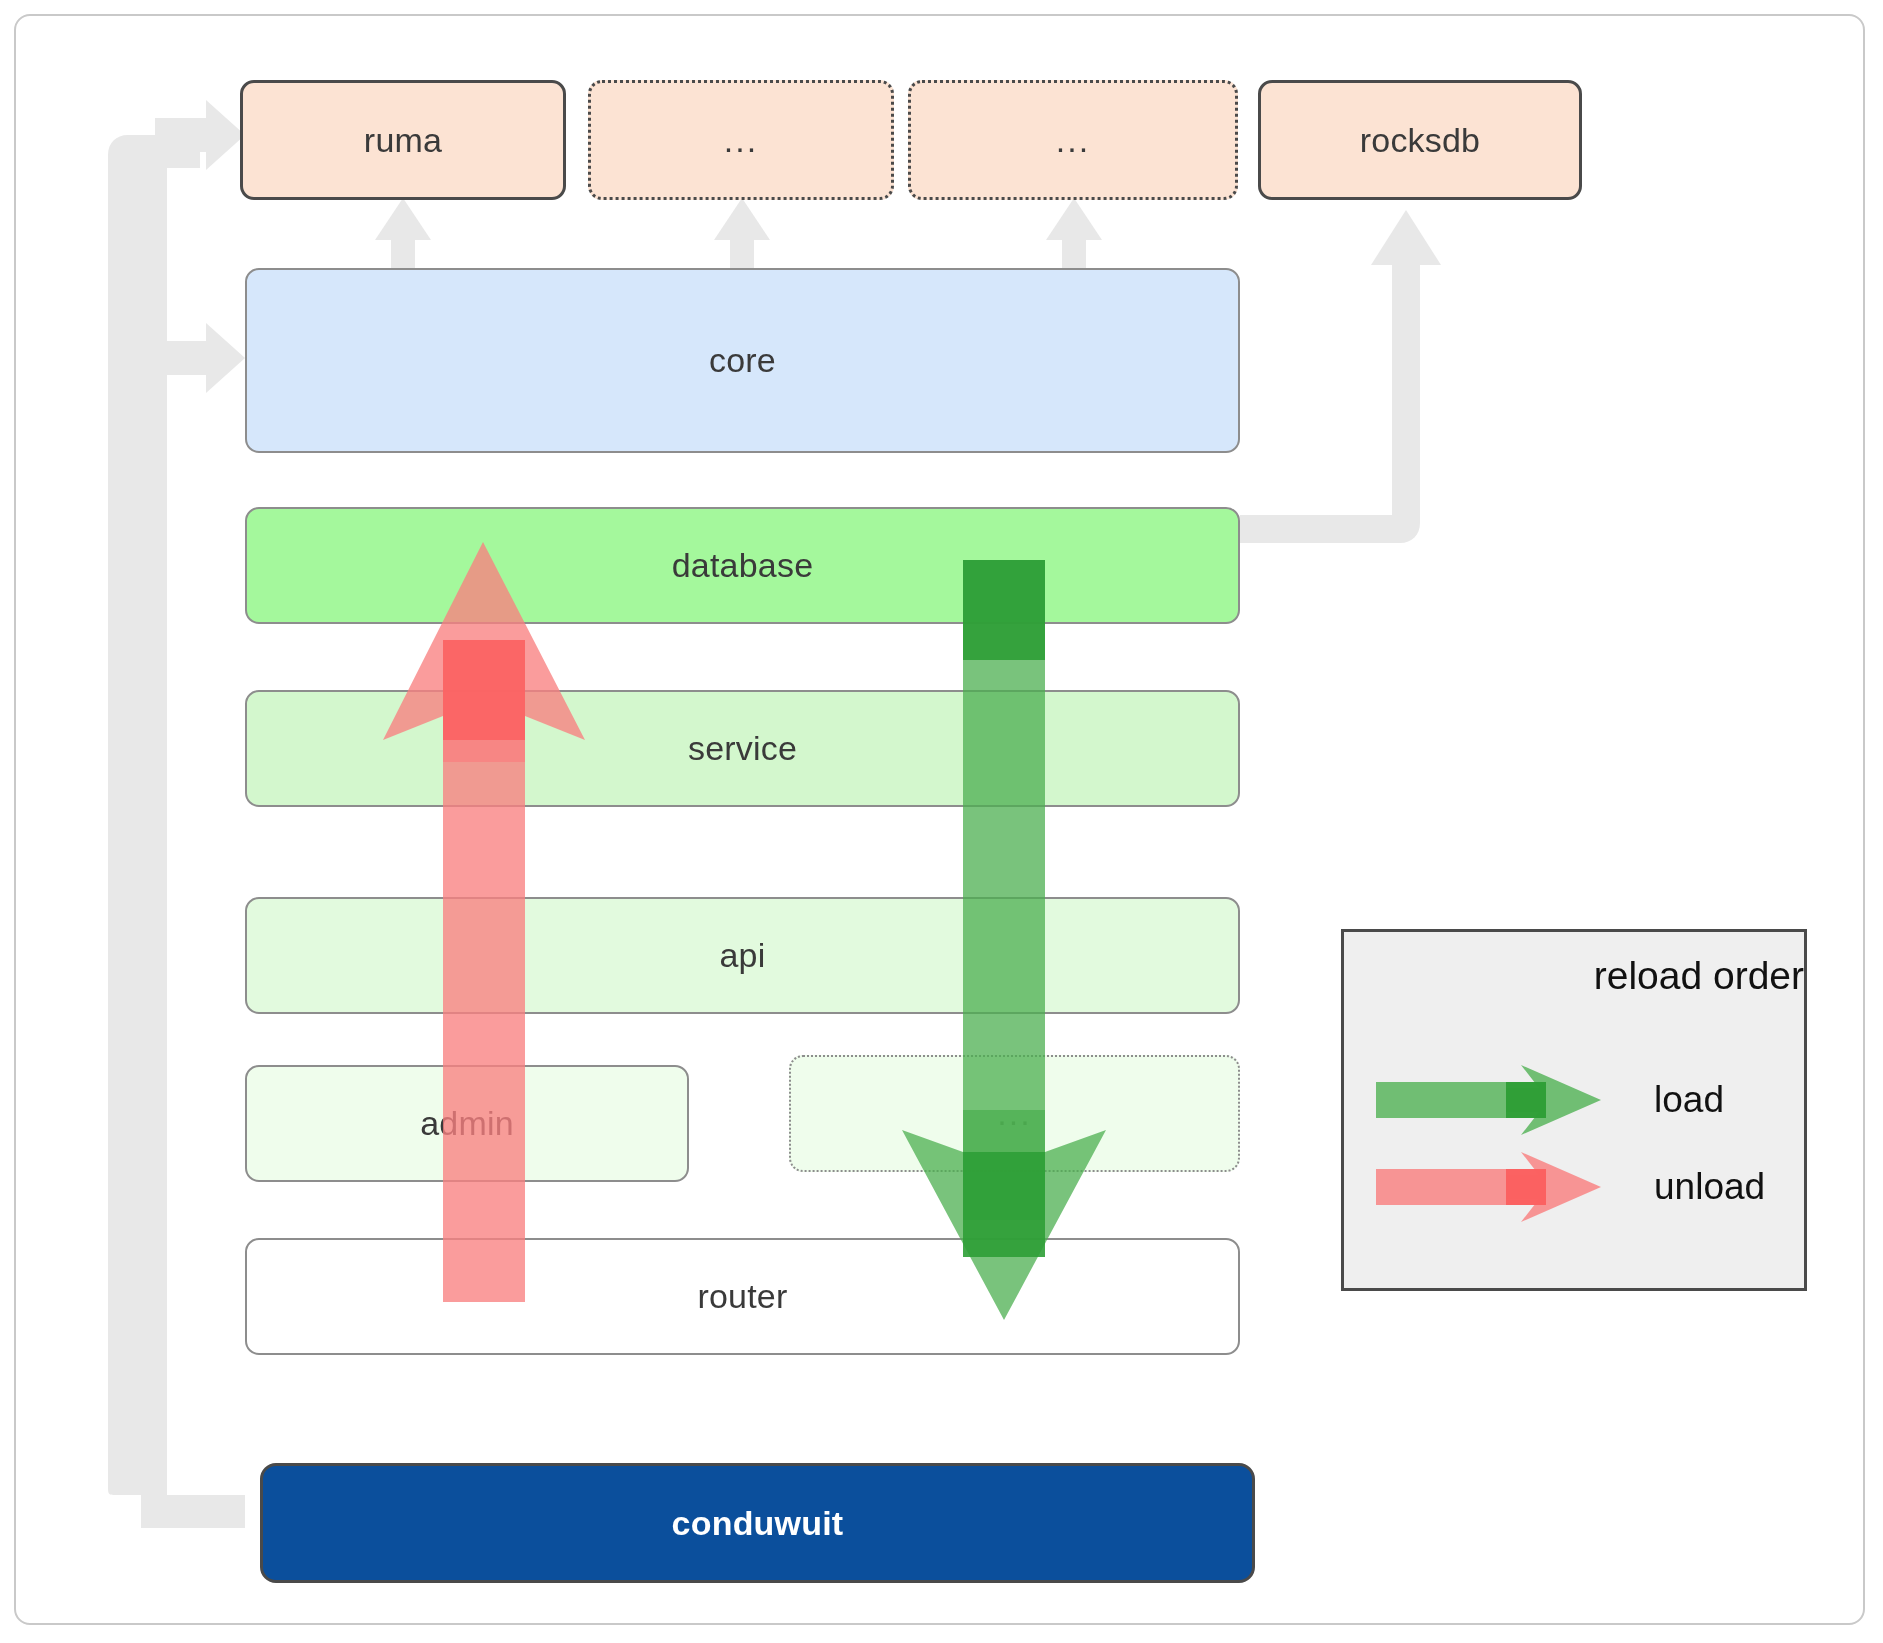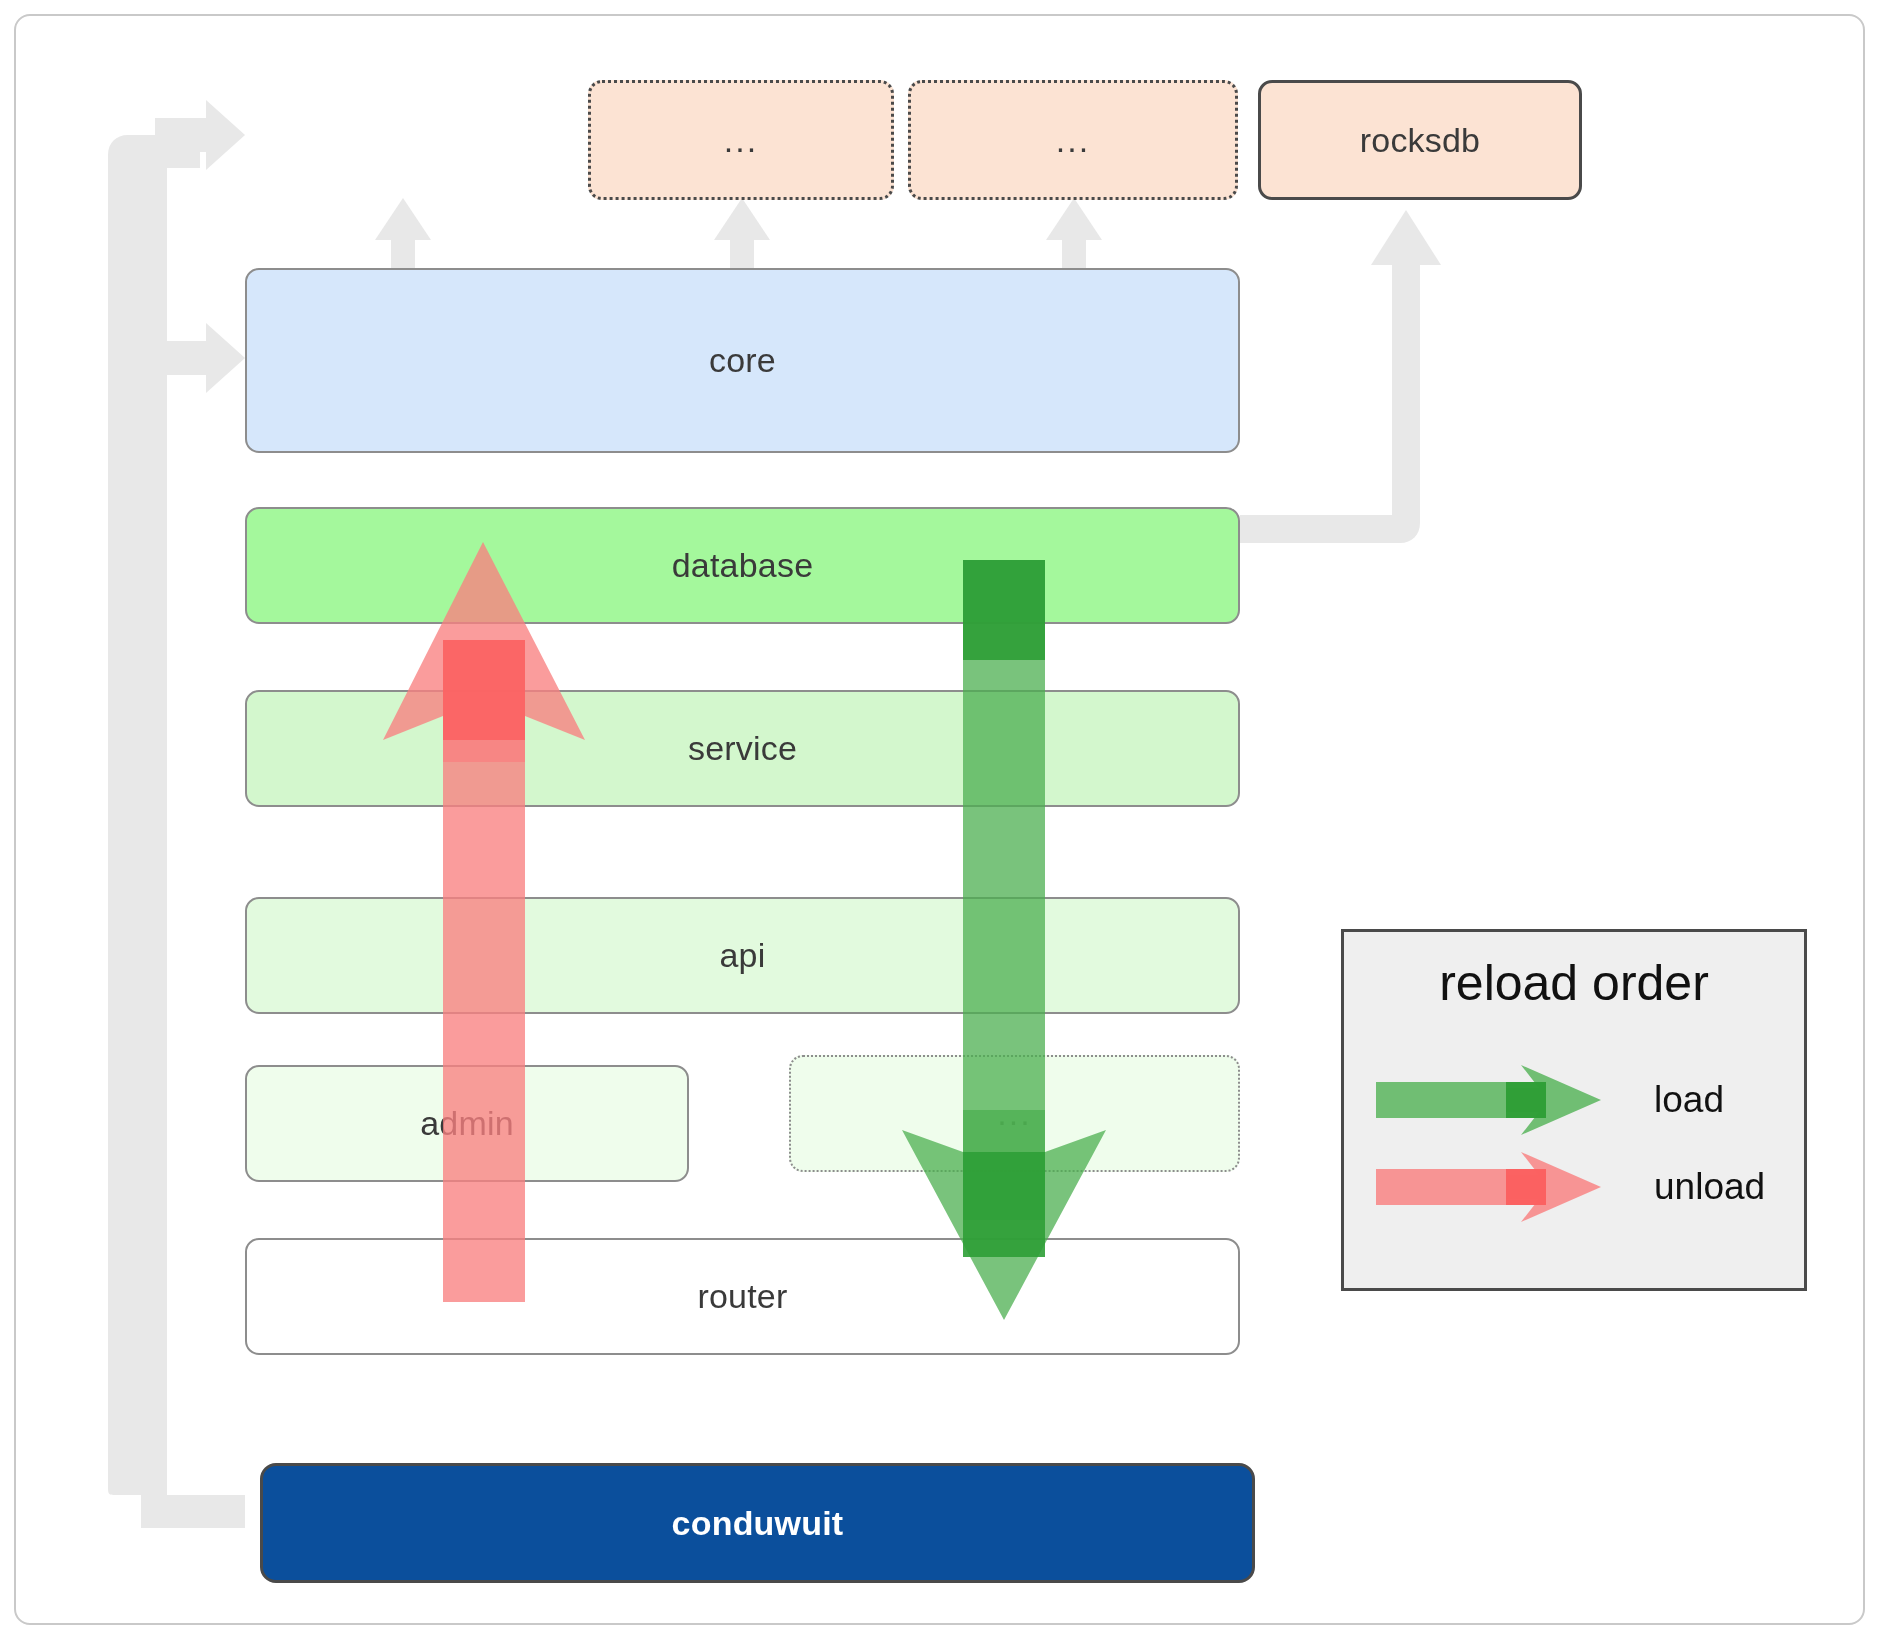--- a/index.html
+++ b/index.html
@@ -40,22 +40,22 @@
 
   
   #bigarrows{position:absolute;left:0;top:0;width:1883px;height:1643px;pointer-events:none;}
 
   
   .legend{
     position:absolute;left:1341px;top:929px;width:466px;height:362px;
     background:#efefef;border:3px solid #4a4a4a;box-sizing:border-box;
   }
   .legend-title{
-    position:absolute;left:0;top:22px;width:100%;text-align:center;
-    font-size:50px;color:#111;
+    position:absolute;left:0;top:22px;width:100%;text-align:right;
+    font-size:39px;color:#111;
   }
   .legend-row{position:absolute;left:0;width:100%;height:90px;}
   .legend-row.r1{top:123px;}
   .legend-row.r2{top:210px;}
   .legend-label{
     position:absolute;left:310px;top:50%;transform:translateY(-50%);
     font-size:37px;color:#111;white-space:nowrap;
   }
   .legend-arrow{position:absolute;left:32px;top:0;width:260px;height:90px;}
 </style>
@@ -93,20 +93,23 @@
       <path d="M1046 240 L1074 198 L1102 240 Z"></path>
 
       <path d="M1240 543 L1400 543
                C1412 543 1420 535 1420 523
                L1420 255 L1392 255 L1392 515 L1240 515 Z"></path>
       <rect x="1392" y="250" width="28" height="28"></rect>
       <path d="M1371 265 L1406 210 L1441 265 Z"></path>
     </g>
   </svg>
 
+  <div class="node c-peach dark-edge" style="left:240px;top:80px;width:326px;height:120px;">
+    <span>ruma</span>
+  </div>
 
   <div class="node c-peach dotted-dark" style="left:588px;top:80px;width:306px;height:120px;">
     <span class="ellipsis">...</span>
   </div>
 
   <div class="node c-peach dotted-dark" style="left:908px;top:80px;width:330px;height:120px;">
     <span class="ellipsis">...</span>
   </div>
 
   <div class="node c-peach dark-edge" style="left:1258px;top:80px;width:324px;height:120px;border-radius:14px;">

